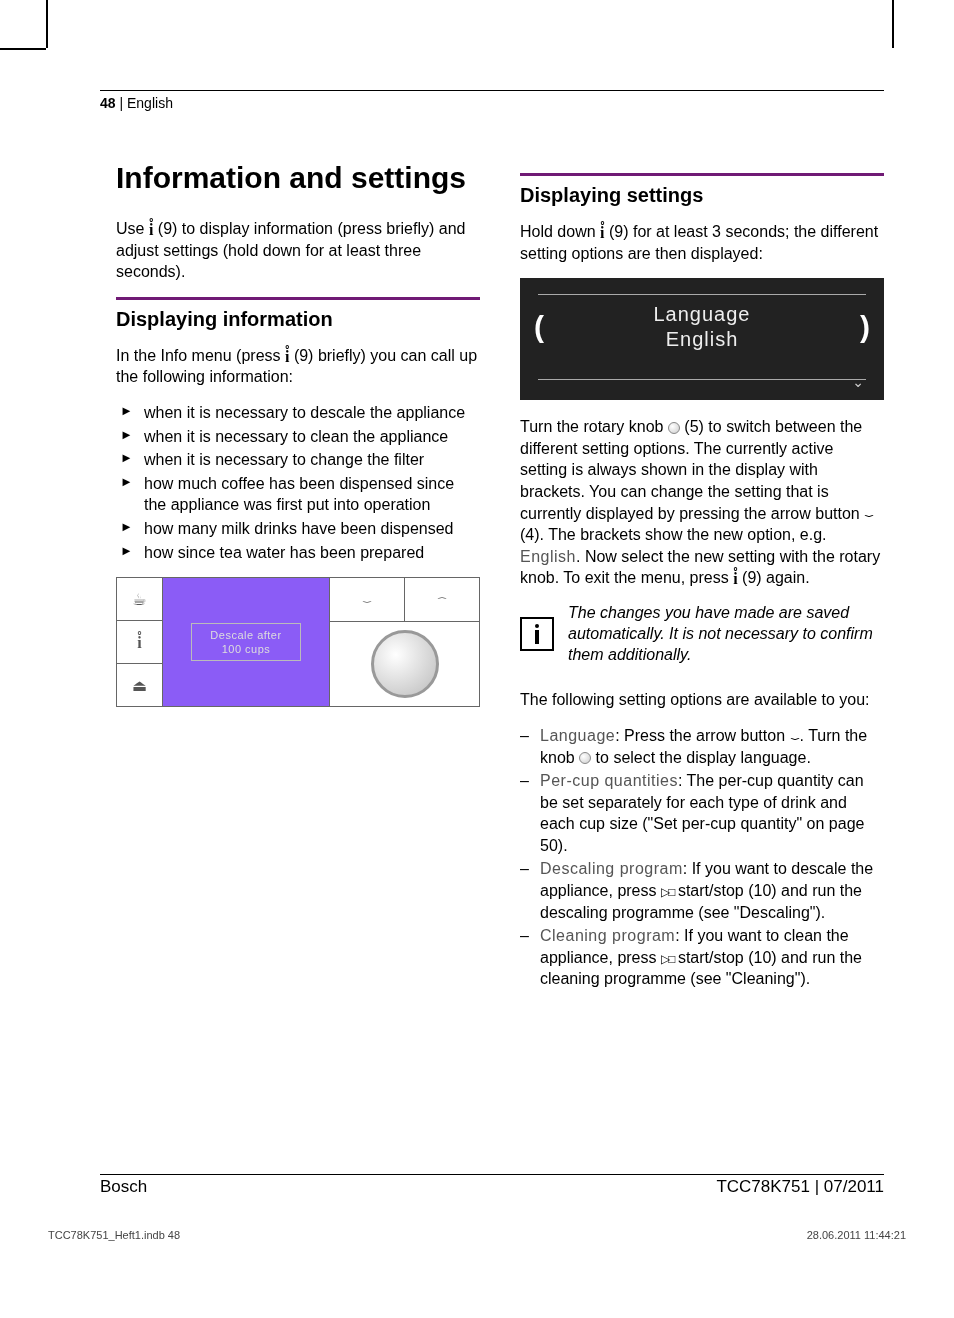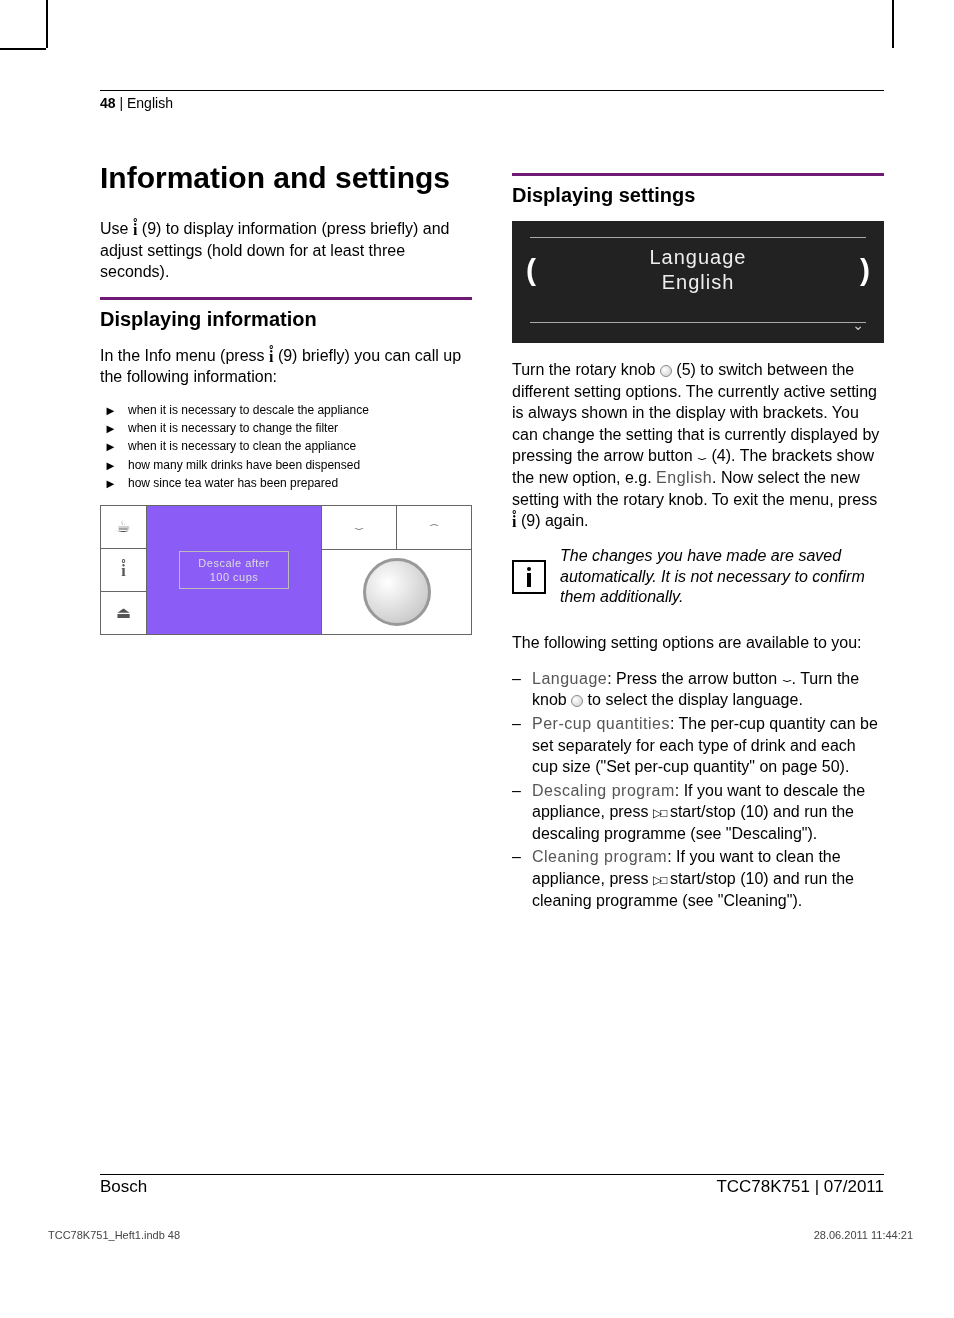--- a/index.html
+++ b/index.html
@@ -4,27 +4,27 @@
 <style>
   * { box-sizing: border-box; margin: 0; padding: 0; }
   body { font-family: Arial, Helvetica, sans-serif; font-size: 16px; color: #000; background: #fff; }
   .page { width: 954px; height: 1255px; margin: 0 auto; position: relative; padding: 90px 70px 72px 100px; }
   .crop-tl { position: absolute; top: 48px; left: 0px; width: 46px; height: 2px; background: #000; }
   .crop-tl-v { position: absolute; top: 0; left: 46px; width: 2px; height: 48px; background: #000; }
   .crop-tr { position: absolute; top: 0; right: 60px; width: 2px; height: 48px; background: #000; }
   .header-rule { border-top: 1px solid #000; margin-bottom: 4px; }
   .header-line { font-size: 14px; margin-bottom: 50px; }
   .header-line b { font-weight: bold; }
-  .columns { display: flex; gap: 40px; }
+  .columns { display: flex; gap: 40px; margin-left: 16px; }
   .col { flex: 1; }
   h1 { font-size: 30px; font-weight: bold; margin-bottom: 24px; line-height: 1.1; }
   h2 { font-size: 20px; font-weight: bold; margin-bottom: 14px; border-top: 3px solid #701a75; padding-top: 8px; margin-top: 12px; }
   .col p { font-size: 16px; line-height: 1.35; margin-bottom: 14px; }
   .bullets { list-style: none; margin-bottom: 14px; }
-  .bullets li { position: relative; padding-left: 28px; font-size: 12px; line-height: 1.35; margin-bottom: 2px; }
+  .bullets li { position: relative; padding-left: 28px; font-size: 16px; line-height: 1.35; margin-bottom: 2px; }
   .bullets li::before { content: "►"; position: absolute; left: 4px; top: 0; font-size: 13px; }
   .dashes { list-style: none; }
   .dashes li { position: relative; padding-left: 20px; font-size: 16px; line-height: 1.35; margin-bottom: 2px; }
   .dashes li .dash { position: absolute; left: 0; top: 0; }
   .lcd-font-inline { font-family: "Trebuchet MS", "Arial Narrow", sans-serif; letter-spacing: 0.5px; color: #555; }
   .iicon { display: inline-block; font-family: serif; font-weight: bold; transform: translateY(1px);}
   .knob-icon { display:inline-block; width:12px; height:12px; border:1px solid #888; border-radius:50%; background: radial-gradient(circle at 35% 35%, #fff, #ccc); vertical-align: middle;}
   .chev-down { display:inline-block; transform: scaleX(1.8) scaleY(0.7); font-size: 12px; vertical-align: middle;}
   .startstop-icon { font-size: 12px; letter-spacing:-2px;}
 
@@ -53,21 +53,21 @@
 
   
   .note { display:flex; gap:14px; margin: 14px 0 24px; align-items:center;font-style:italic;}
   .note .nicon { width:34px; height:34px; border:2px solid #000; display:flex; align-items:center; justify-content:center; flex-direction:column; flex-shrink:0;}
   .note .nicon .dot { width:4px; height:4px; background:#000; border-radius:50%; margin-bottom:2px;}
   .note .nicon .bar { width:4px; height:14px; background:#000;}
   .note p { font-size:16px; line-height:1.3; margin:0;}
 
   .footer-rule { border-top: 1px solid #000; position:absolute; left:100px; right:70px; bottom:80px;}
   .footer { position:absolute; left:100px; right:70px; bottom:58px; display:flex; justify-content:space-between; font-size:17px;}
-  .printfooter { position:absolute; left:48px; right:41px; bottom:14px; display:flex; justify-content:space-between; font-size:11px; color:#444;}
+  .printfooter { position:absolute; left:48px; right:48px; bottom:14px; display:flex; justify-content:space-between; font-size:11px; color:#444;}
 </style>
 </head>
 <body>
 
 <div class="page">
   <div class="crop-tl"></div>
   <div class="crop-tl-v"></div>
   <div class="crop-tr"></div>
 
   <div class="header-rule"></div>
@@ -81,22 +81,23 @@
       <h1>Information and settings</h1>
       <p>
         <span>Use </span><span class="iicon">i̊</span><span> (9) to display information (press briefly) and adjust settings (hold down for at least three seconds).</span>
       </p>
       <h2>Displaying information</h2>
       <p>
         <span>In the Info menu (press </span><span class="iicon">i̊</span><span> (9) briefly) you can call up the following information:</span>
       </p>
       <ul class="bullets">
         <li>when it is necessary to descale the appliance</li>
+        <li>when it is necessary to clean the appliance</li>
         <li>when it is necessary to change the filter</li>
-        <li>when it is necessary to clean the appliance</li>
+        <li>how much coffee has been dispensed since the appliance was first put into operation</li>
         <li>how many milk drinks have been dispensed</li>
         <li>how since tea water has been prepared</li>
       </ul>
 
       <div class="panel">
         <div class="btncol">
           <div class="pbtn">☕︎</div>
           <div class="pbtn">
               <span class="iicon">i̊</span>
             </div>
@@ -119,20 +120,23 @@
           </div>
           <div class="knobarea">
             <div class="knob"></div>
           </div>
         </div>
       </div>
     </div>
 
     <div class="col">
       <h2>Displaying settings</h2>
+      <p>
+        <span>Hold down </span><span class="iicon">i̊</span><span> (9) for at least 3 seconds; the different setting options are then displayed:</span>
+      </p>
 
       <div class="settingsbox">
         <span class="brk-l">(</span>
         <span class="brk-r">)</span>
         <div class="line1">
           <div class="ln">Language</div>
           <div class="sub">English</div>
         </div>
         <div class="dv">⌄</div>
       </div>

